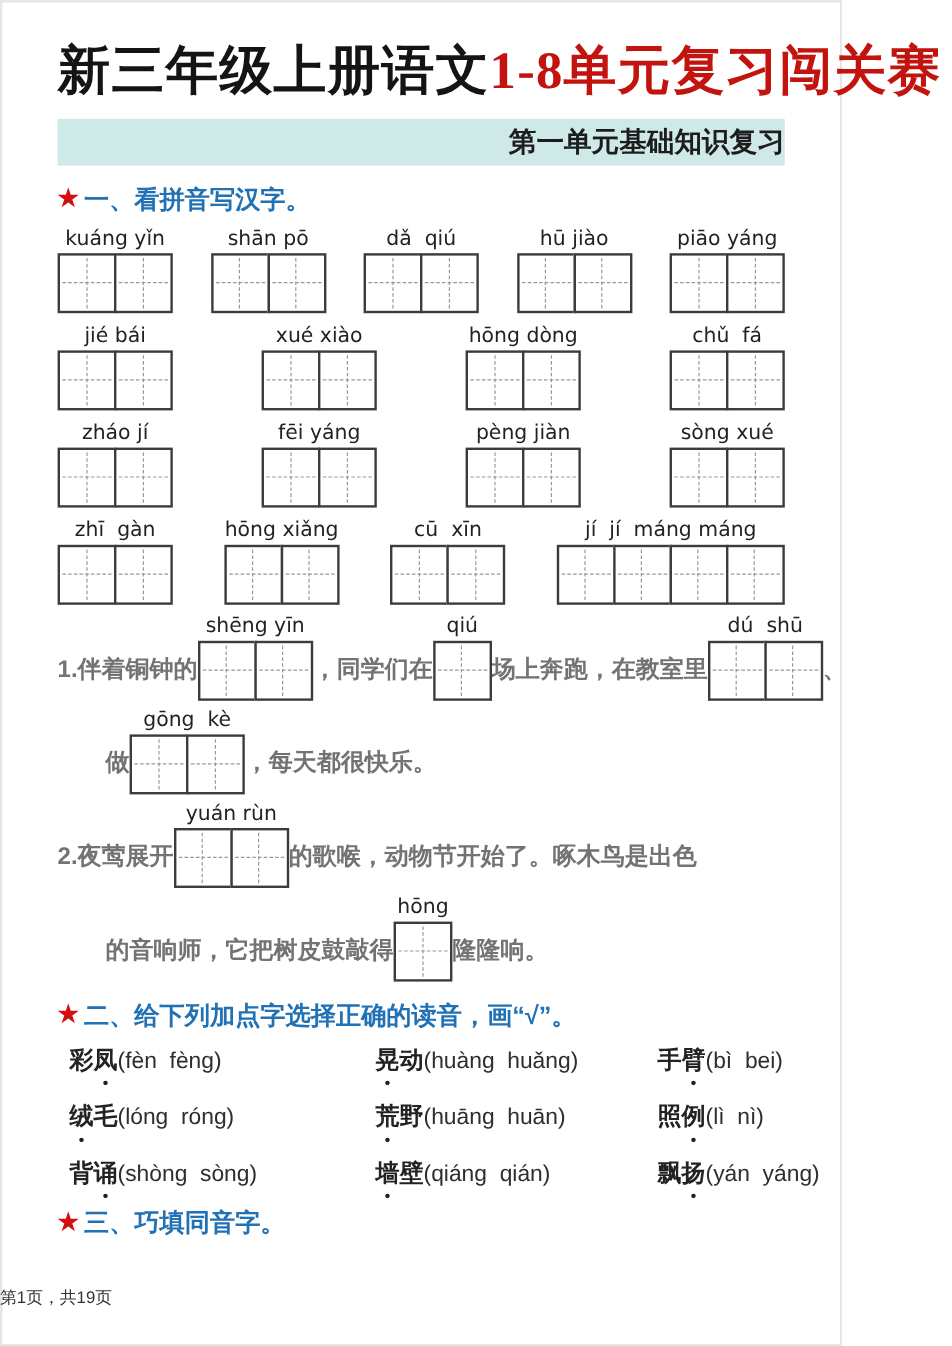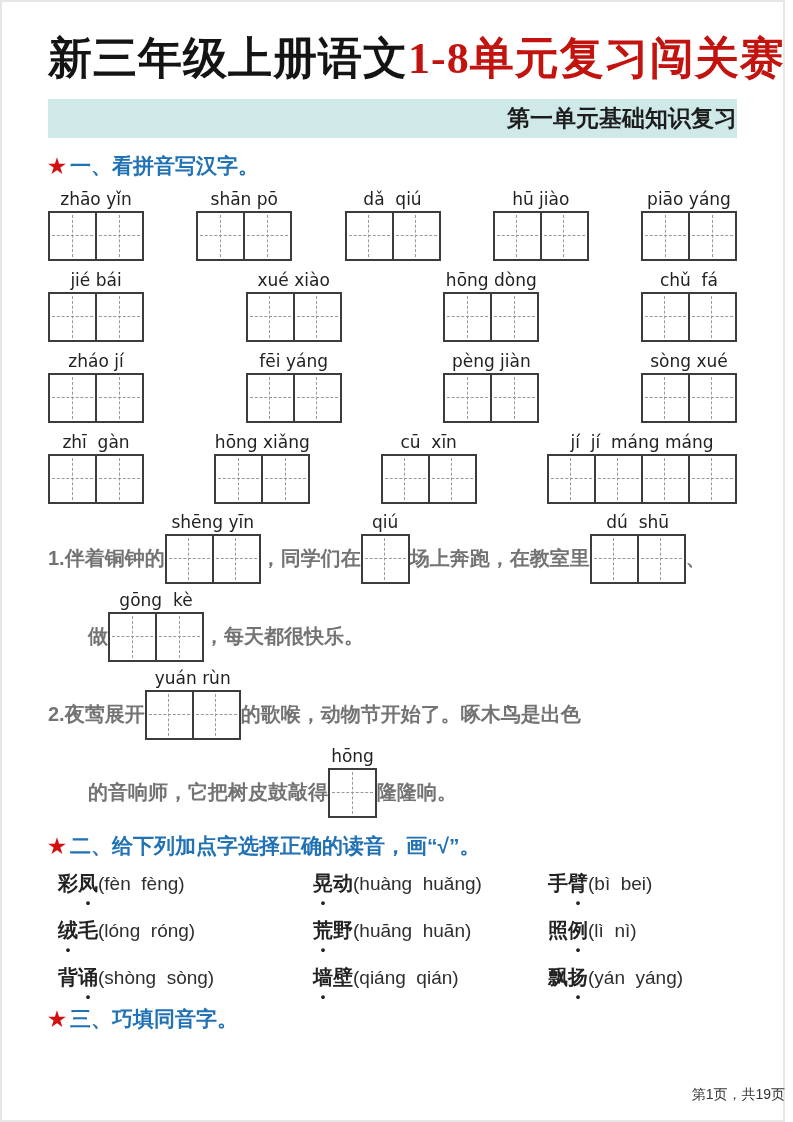--- a/index.html
+++ b/index.html
@@ -1,18 +1,18 @@
 <!DOCTYPE html>
 <html><head>
 <meta charset="utf-8">
 <style>
   * { margin:0; padding:0; box-sizing:border-box; }
   html { background:#ffffff; }
   body { width:793px; height:1122px; font-family:"Liberation Sans", sans-serif; color:#151515; }
-  .sheet { width:785px; height:1122px; background:#fff; box-shadow: inset 0 0 0 2px #e6e6e6; padding:34px 48px 0 48px; position:relative; }
+  .sheet { width:702px; height:1122px; background:#fff; box-shadow: inset 0 0 0 2px #e6e6e6; padding:34px 48px 0 48px; position:relative; }
 
   
   .title { text-align:center; font-family:"Liberation Serif", serif; font-weight:900; font-size:44px; letter-spacing:1px; line-height:1.15; white-space:nowrap; }
   .t-black { color:#141414; }
   .t-red { color:#c2130f; }
 
   
   .banner { margin-top:14px; background:#cfe9e8; height:39px; display:flex; align-items:center; justify-content:flex-end; font-weight:bold; font-size:23px; color:#1d1d1d; }
 
   
@@ -37,21 +37,21 @@
 
   
   .qgrid { margin-top:10px; display:grid; grid-template-columns: 255px 235px 1fr; row-gap:20px; padding-left:10px; }
   .qitem { font-size:20px; white-space:nowrap; }
   .qword { font-weight:600; color:#222; }
   .ch { position:relative; display:inline-block; }
   .ch.dotted::after { content:'•'; position:absolute; left:50%; transform:translateX(-50%); bottom:-13px; font-size:13px; color:#222; }
   .opts { font-family:Liberation Sans, sans-serif; font-size:19px; color:#2e2e2e; white-space:pre; }
 
   
-  .footer { position:absolute; bottom:18px; left:0; width:100%; text-align:right; font-size:14px; color:#333; }
+  .footer { position:absolute; bottom:31px; left:0; width:100%; text-align:left; font-size:14px; color:#333; }
 </style>
 </head>
 <body>
 
 <div class="sheet">
 
   <div class="title">
     <span class="t-black">新三年级上册语文</span><span class="t-red">1-8单元复习闯关赛</span>
   </div>
 
@@ -60,21 +60,21 @@
   </div>
 
   <div class="sec-head">
     <span class="star">★</span>
     <span>一、看拼音写汉字。</span>
   </div>
 
   <div id="pinyin-rows">
       <div class="prow">
         <div class="pgroup">
-          <div class="pinyin">zhāo yǐn</div>
+          <div class="pinyin">kuáng yǐn</div>
           <div class="bgroup">
             <div class="tbox"></div>
             <div class="tbox"></div>
           </div>
         </div>
         <div class="pgroup">
           <div class="pinyin">shān pō</div>
           <div class="bgroup">
             <div class="tbox"></div>
             <div class="tbox"></div>

